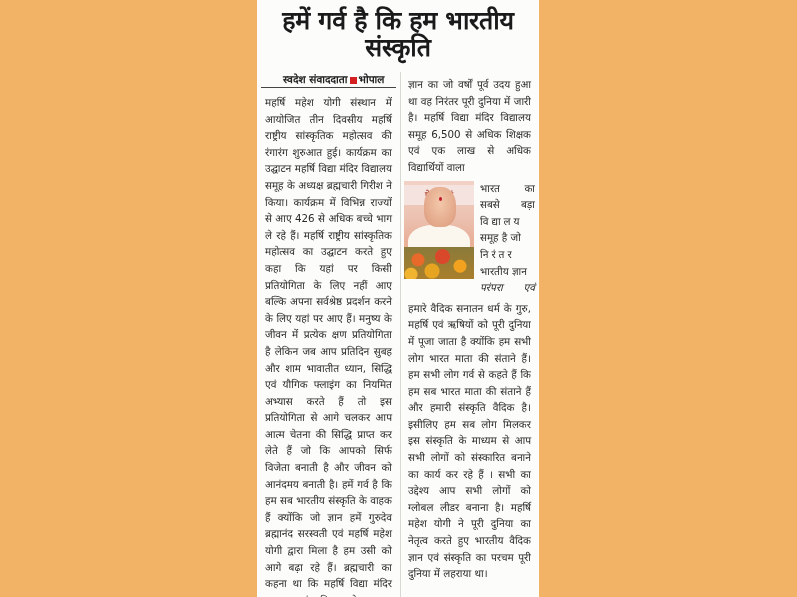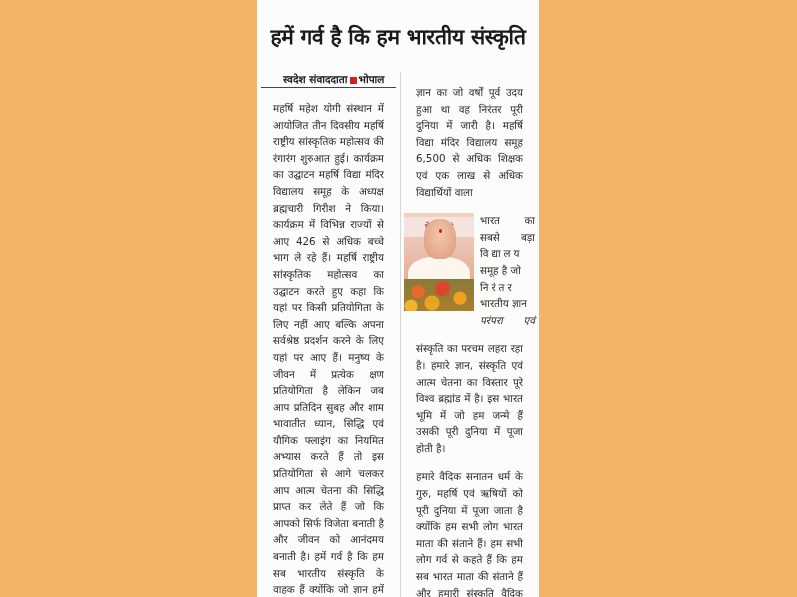--- a/index.html
+++ b/index.html
@@ -12,23 +12,23 @@
     .clip {
       position:absolute; left:257px; top:0; width:282px; height:597px;
       background:#fcfcfa;
       overflow:hidden;
     }
     .headline {
       text-align:center;
       font-family:"DejaVu Sans", sans-serif;
       font-weight:bold;
       color:#1a1a1a;
-      font-size:21px;
+      font-size:25px;
       line-height:27px;
-      padding-top:24px;
+      padding-top:7px;
       letter-spacing:-0.3px;
     }
     .cols {
       position:absolute; top:72px; left:4px; right:4px; bottom:0;
     }
     .col {
       position:absolute; top:0; bottom:0;
       font-size:10.3px;
       line-height:16.6px;
       color:#2a2a2a;
@@ -44,21 +44,21 @@
     .byline {
       font-size:10.5px; font-weight:bold; color:#222;
       border-bottom:1px solid #444;
       padding-left:22px; padding-bottom:1px; margin-bottom:6px;
       line-height:14px;
     }
     .byline .sq {
       display:inline-block; width:7px; height:7px; background:#d42020;
       margin:0 2px; vertical-align:middle;
     }
-    .col p { margin:12px; }
+    .col p { margin:4px; }
     .photo-wrap {
       float:left; width:70px; height:98px; margin:1px 6px 2px 0;
       position:relative; overflow:hidden;
       background:linear-gradient(#f3d2c6 0%, #ecc3b3 35%, #e8b09a 60%, #f0c080 100%);
     }
     .photo-banner {
       position:absolute; top:4px; left:0; right:0; height:20px;
       background:#f4e3de; color:#b34a3a; font-size:9px; line-height:20px;
       text-align:center; font-weight:bold; overflow:hidden;
     }
@@ -113,17 +113,16 @@
         <div class="photo-tilak"></div>
         <div class="photo-flowers"></div>
       </div>
       <div style="text-align:justify;text-align-last:justify;">भारत का</div>
       <div style="text-align-last:justify;">सबसे बड़ा</div>
       <div class="spaced">विद्यालय</div>
       <div>समूह है जो</div>
       <div class="spaced">निरंतर</div>
       <div>भारतीय ज्ञान</div>
       <div style="text-align-last:justify;font-style:italic;">परंपरा एवं</div>
-      <p style="clear:both;">संस्कृति का परचम लहरा रहा है। हमारे ज्ञान, संस्कृति एवं आत्म चेतना का विस्तार पूरे विश्व ब्रह्मांड में है। इस भारत भूमि में जो हम जन्मे हैं उसकी पूरी दुनिया में पूजा होती है।</p>
       <p>हमारे वैदिक सनातन धर्म के गुरु, महर्षि एवं ऋषियों को पूरी दुनिया में पूजा जाता है क्योंकि हम सभी लोग भारत माता की संताने हैं। हम सभी लोग गर्व से कहते हैं कि हम सब भारत माता की संताने हैं और हमारी संस्कृति वैदिक है। इसीलिए हम सब लोग मिलकर इस संस्कृति के माध्यम से आप सभी लोगों को संस्कारित बनाने का कार्य कर रहे हैं । सभी का उद्देश्य आप सभी लोगों को ग्लोबल लीडर बनाना है। महर्षि महेश योगी ने पूरी दुनिया का नेतृत्व करते हुए भारतीय वैदिक ज्ञान एवं संस्कृति का परचम पूरी दुनिया में लहराया था।</p>
     </div>
   </div>
 </div>
 
 </body></html>

